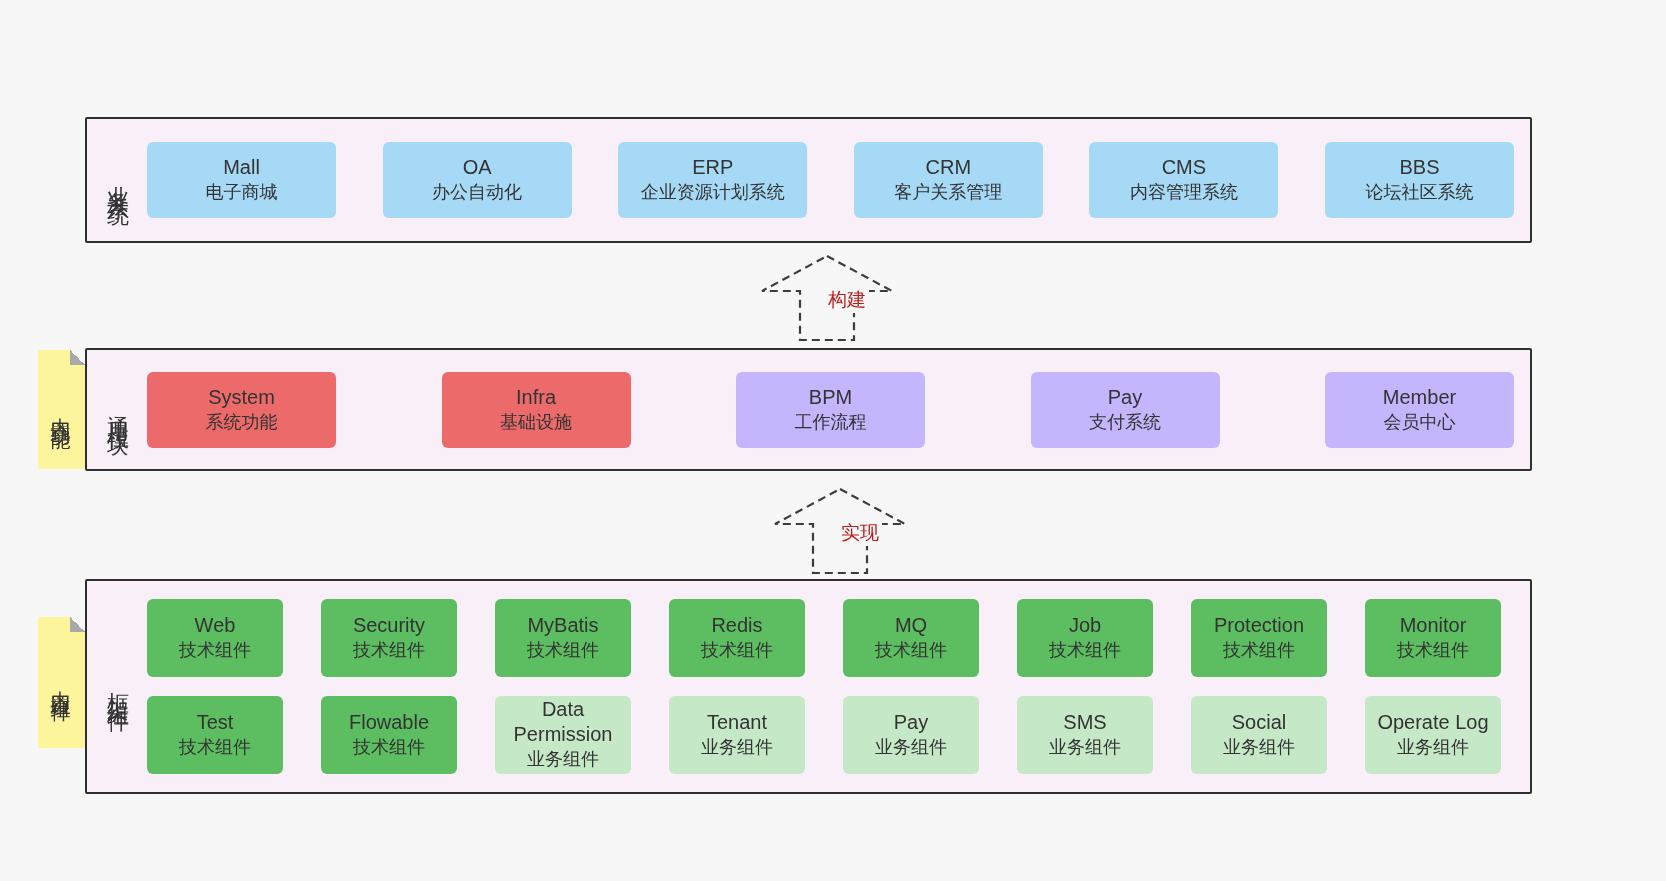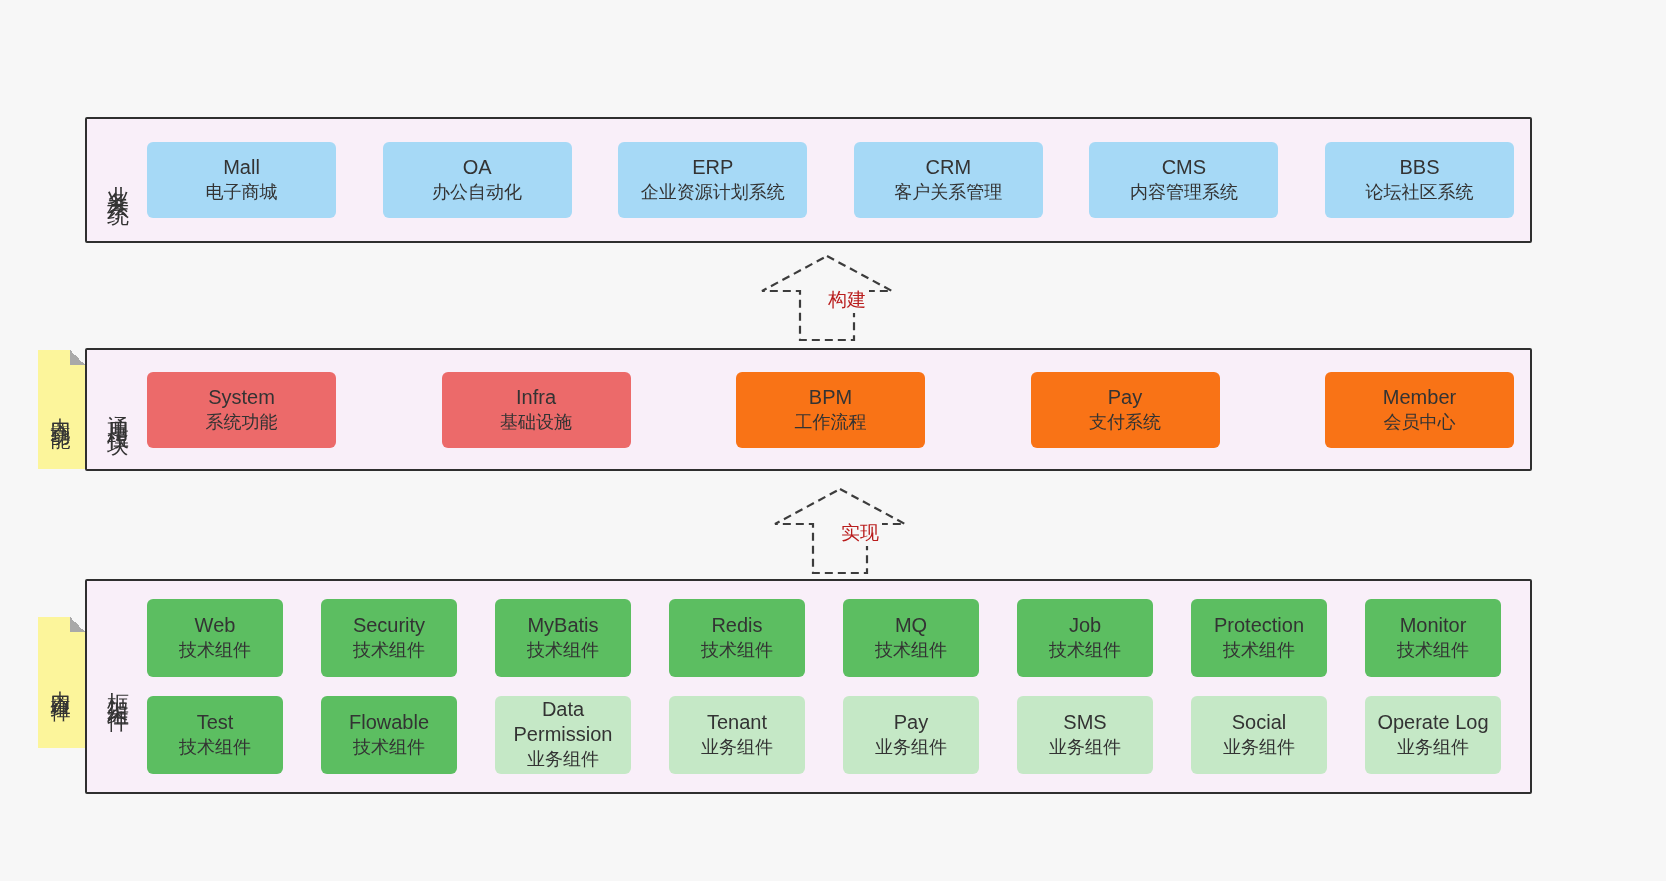--- a/index.html
+++ b/index.html
@@ -23,21 +23,21 @@
 
   .box { display:flex; flex-direction:column; align-items:center; justify-content:center;
          text-align:center; border-radius:6px; color:#333; }
   .box-lg { width:189px; height:76px; }
   .box-sm { width:141px; height:78px; }
   .box .name { font-size:20px; line-height:25px; }
   .box .desc { font-size:18px; line-height:25px; }
 
   .blue  { background:#a6d9f6; }
   .red   { background:#ec6a6a;text-align:right; }
-  .pink  { background:#f97316; }
+  .pink  { background:#c4b5fd; }
   .green { background:#5cbe61; }
   .lightgreen { background:#c5e8c6; }
 
   .note { position:absolute; left:38px; width:47px; background:#fcf59b;
           display:flex; align-items:center; justify-content:center; }
   .note-modules    { top:350px; height:119px; }
   .note-components { top:617px; height:131px; }
   .note-text { writing-mode:vertical-rl; font-size:20px; letter-spacing:4px; color:#333; }
   .note-fold { position:absolute; top:0; right:0; width:15px; height:15px;
                background:linear-gradient(to bottom left, #f7f7f7 50%, #a9a9a9 50%); }

